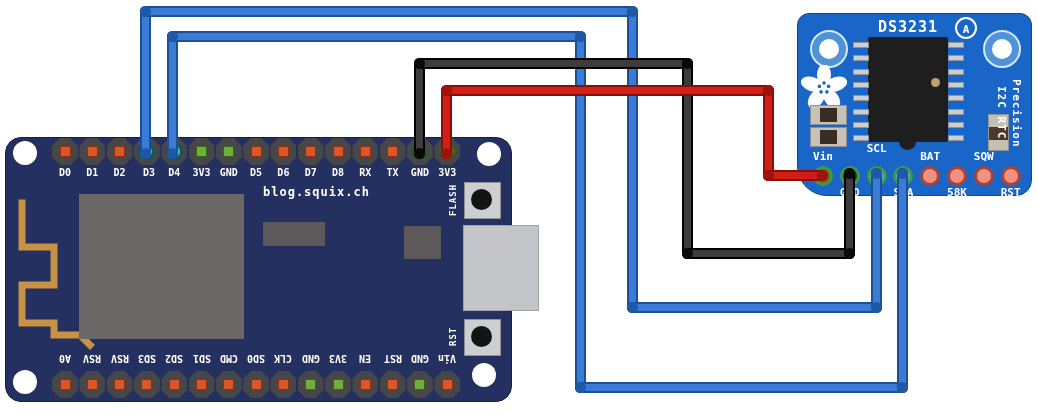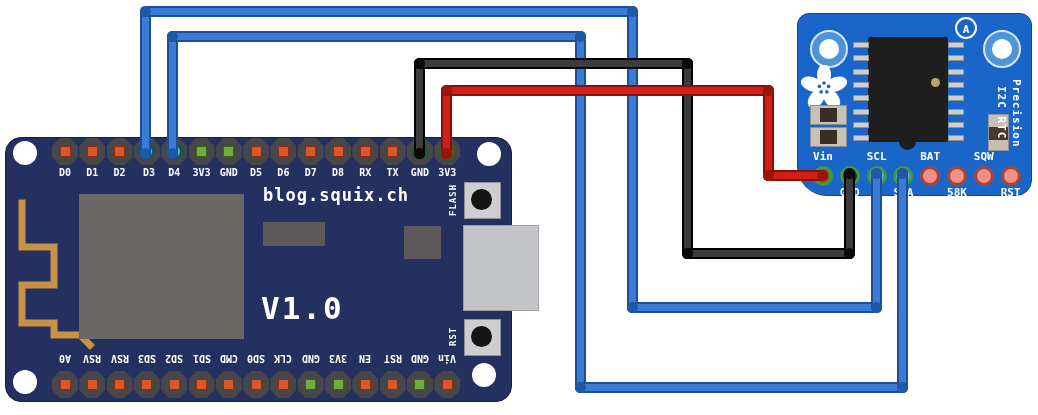--- a/index.html
+++ b/index.html
@@ -74,26 +74,25 @@
     <div class="hole" style="left:471px;top:4px;"></div>
     <div class="hole" style="left:7px;top:232px;"></div>
     <div class="hole" style="left:466px;top:225px;"></div>
 
     <svg class="abs" style="left:4px;top:57px;" width="88" height="160" viewBox="0 0 88 160">
       <path d="M12 8 V52 H44 V90 H12 V128 H44 V140 H70 L80 150" fill="none" stroke="#c79243" stroke-width="7" stroke-linecap="square"></path>
     </svg>
 
     <div class="chiprect" style="left:73px;top:56px;width:165px;height:145px;background:#6b6766;"></div>
 
-    <div class="silktext" style="left:257px;top:47px;font-size:17px;letter-spacing:1px;">blog.squix.ch</div>
+    <div class="silktext" style="left:257px;top:47px;font-size:12px;letter-spacing:1px;">blog.squix.ch</div>
 
     <div class="chiprect" style="left:257px;top:84px;width:62px;height:24px;"></div>
     <div class="chiprect" style="left:398px;top:88px;width:37px;height:33px;"></div>
 
-    <div class="silktext" style="left:255px;top:152px;font-size:31px;letter-spacing:2px;">V1.0</div>
 
     <div class="btnlab" style="left:442px;top:44px;">FLASH</div>
     <div class="btn" style="left:458px;top:44px;">
       <div class="cap"></div>
     </div>
 
     <div class="btnlab" style="left:442px;top:181px;">RST</div>
     <div class="btn" style="left:458px;top:181px;">
       <div class="cap"></div>
     </div>
@@ -225,20 +224,21 @@
   </div>
 
   <div id="ds3231" class="abs">
     <div class="dhole" style="left:12px;top:16px;">
       <div class="inner"></div>
       </div>
     <div class="dhole" style="left:185px;top:16px;">
       <div class="inner"></div>
       </div>
 
+    <div id="dtitle" class="abs">DS3231</div>
     <div id="dlogo" class="abs">A</div>
 
     <svg class="abs" style="left:3px;top:51px;" width="46" height="46" viewBox="0 0 46 46">
       <g fill="#ffffff">
         <ellipse cx="23" cy="10" rx="7" ry="11" transform="rotate(0 23 23)"></ellipse>
         <ellipse cx="23" cy="10" rx="7" ry="11" transform="rotate(72 23 23)"></ellipse>
         <ellipse cx="23" cy="10" rx="7" ry="11" transform="rotate(144 23 23)"></ellipse>
         <ellipse cx="23" cy="10" rx="7" ry="11" transform="rotate(216 23 23)"></ellipse>
         <ellipse cx="23" cy="10" rx="7" ry="11" transform="rotate(288 23 23)"></ellipse>
         <circle cx="23" cy="23" r="9"></circle>
@@ -289,21 +289,21 @@
       <div>Precision</div>
       <div>I2C RTC</div>
     </div>
 
     <div id="ds-pins" class="abs" style="left:0;top:0;width:235px;height:183px;">
         <div class="dpin wred" style="left: 15px; top: 152px; position: absolute;"></div>
         <div class="dpinlab" style="left: 3px; top: 136px; position: absolute;">Vin</div>
         <div class="dpin wblack" style="left: 41.8px; top: 152px; position: absolute;"></div>
         <div class="dpinlab" style="left: 29.8px; top: 172px; position: absolute;">GND</div>
         <div class="dpin wblue" style="left: 68.6px; top: 152px; position: absolute;"></div>
-        <div class="dpinlab" style="left: 56.6px; top: 136px; position: absolute;">SCL</div>
+        <div class="dpinlab" style="left: 56.6px; top: 128px; position: absolute;">SCL</div>
         <div class="dpin wblue" style="left: 95.4px; top: 152px; position: absolute;"></div>
         <div class="dpinlab" style="left: 83.4px; top: 172px; position: absolute;">SDA</div>
         <div class="dpin open" style="left: 122.2px; top: 152px; position: absolute;"></div>
         <div class="dpinlab" style="left: 110.2px; top: 136px; position: absolute;">BAT</div>
         <div class="dpin open" style="left: 149px; top: 152px; position: absolute;"></div>
         <div class="dpinlab" style="left: 137px; top: 172px; position: absolute;">58K</div>
         <div class="dpin open" style="left: 175.8px; top: 152px; position: absolute;"></div>
         <div class="dpinlab" style="left: 163.8px; top: 136px; position: absolute;">SQW</div>
         <div class="dpin open" style="left: 202.6px; top: 152px; position: absolute;"></div>
         <div class="dpinlab" style="left: 190.6px; top: 172px; position: absolute;">RST</div>

